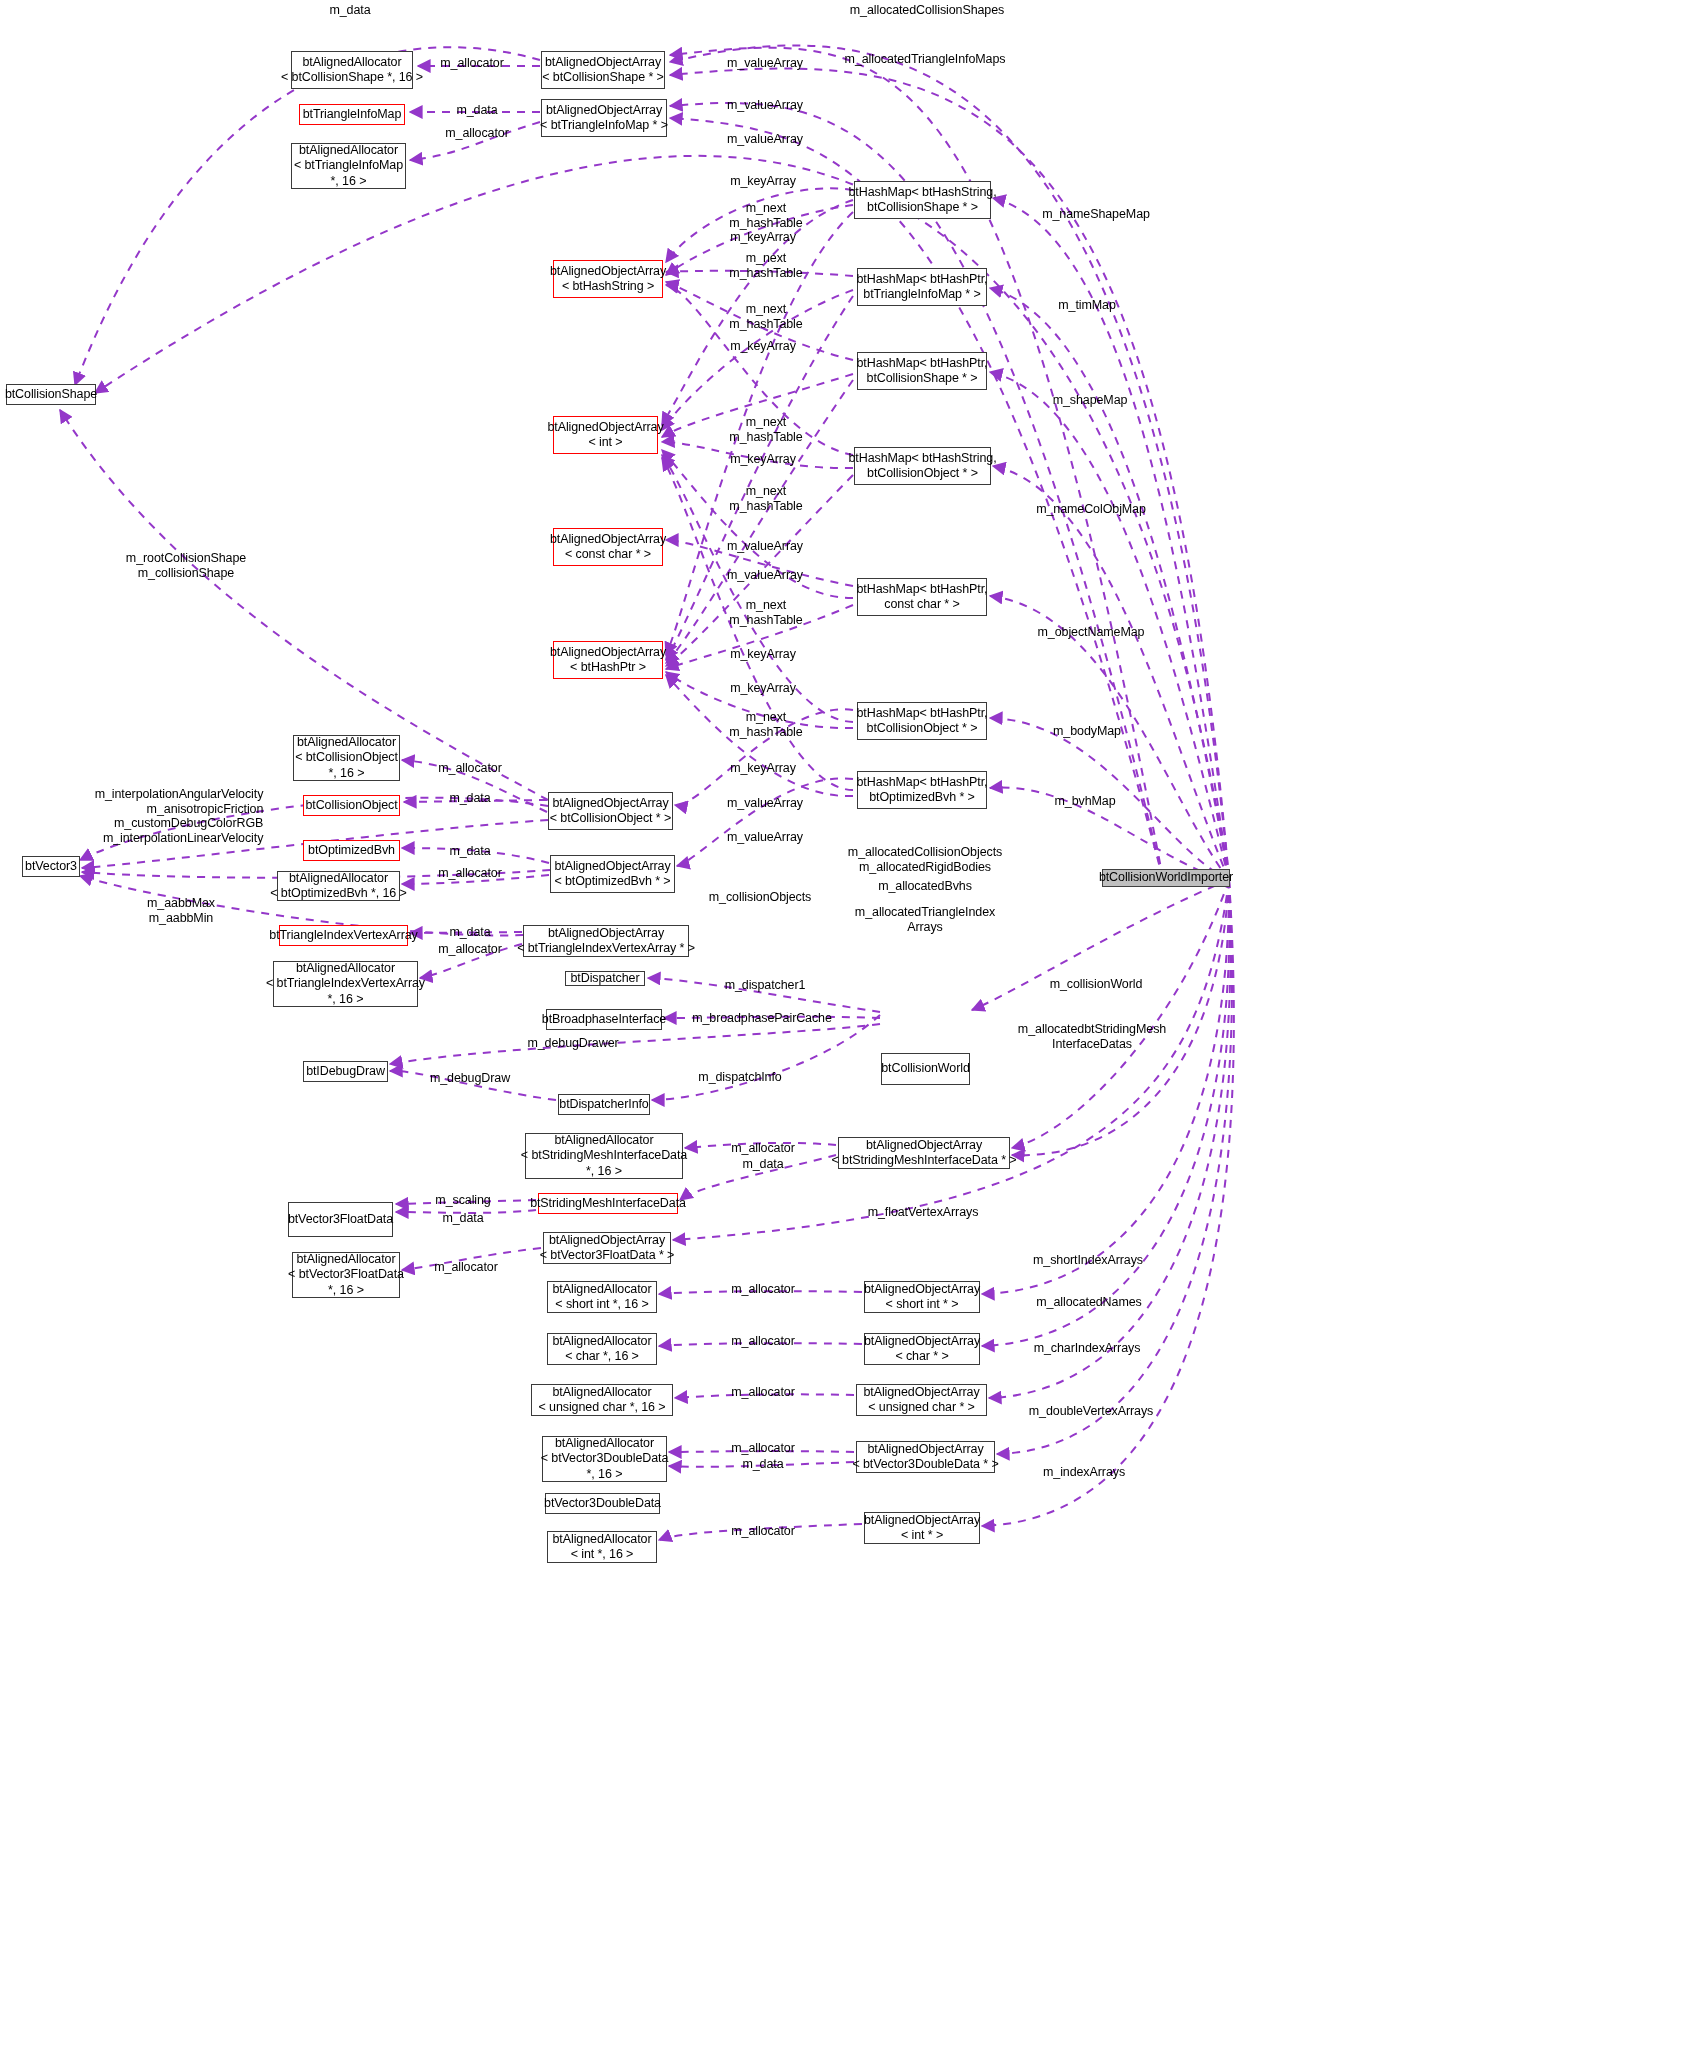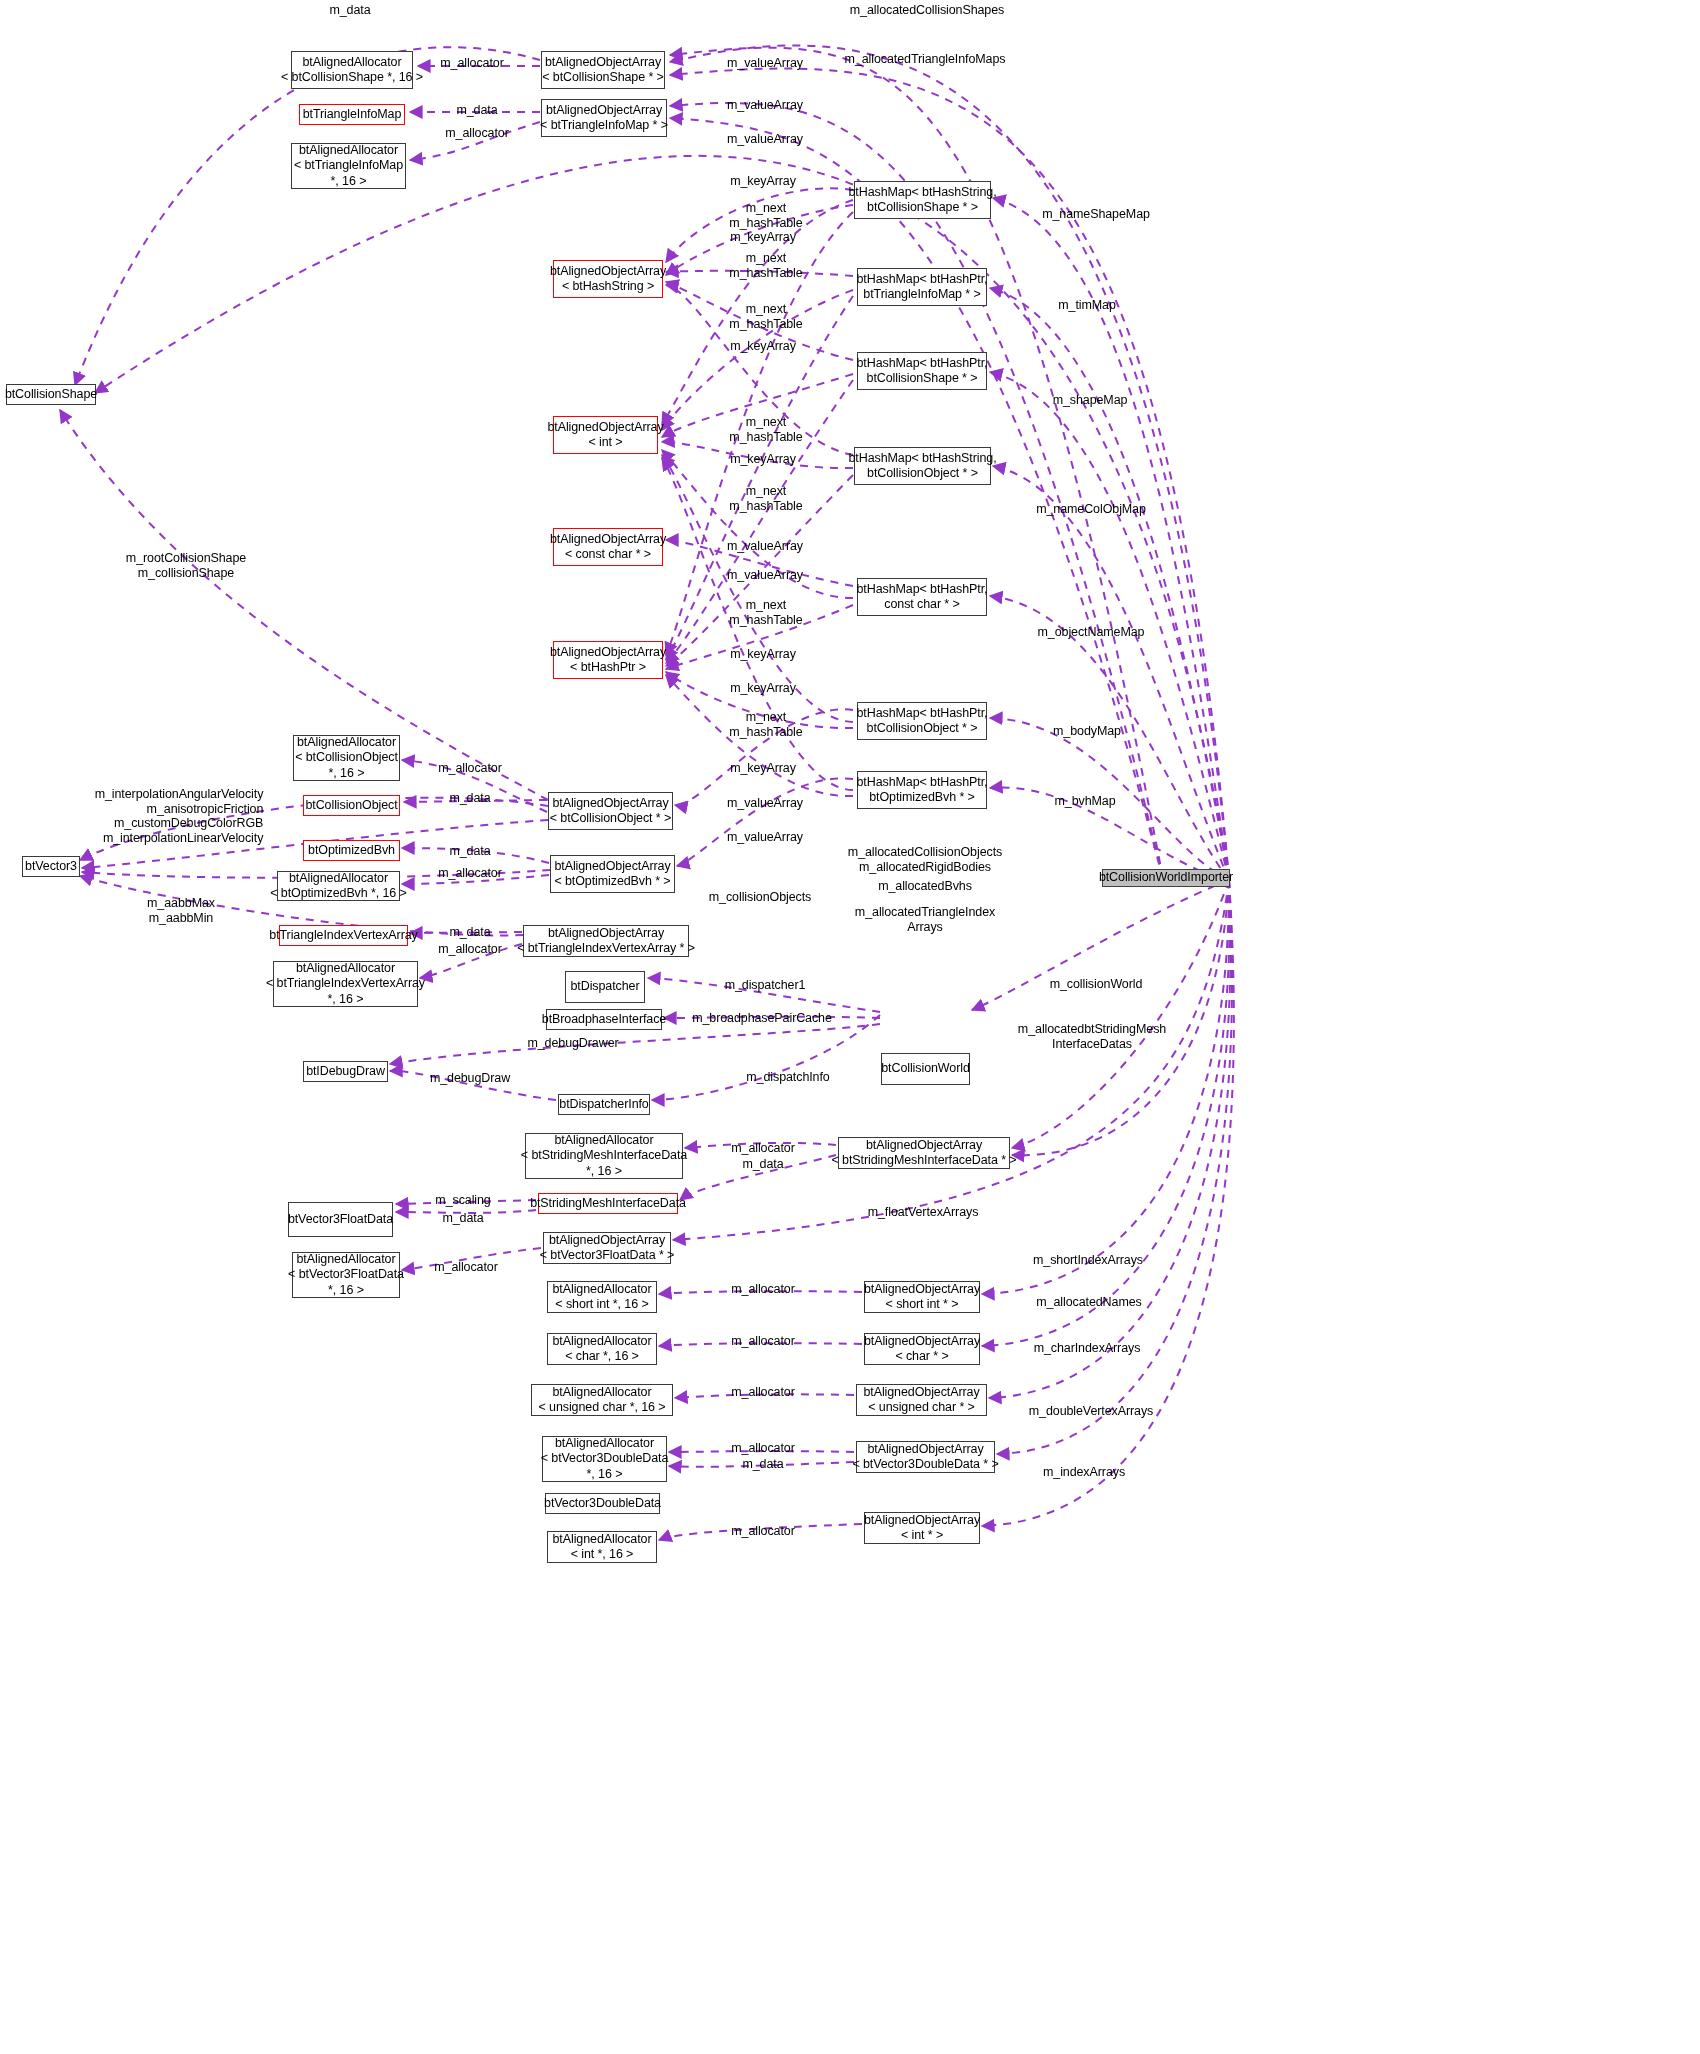--- a/index.html
+++ b/index.html
@@ -174,21 +174,21 @@
     <div class="node thick" style="left: 277px; top: 871px; width: 123px; height: 30px;">btAlignedAllocator
 &lt; btOptimizedBvh *, 16 &gt;</div>
     <div class="node thick" style="left: 550px; top: 855px; width: 125px; height: 38px;">btAlignedObjectArray
 &lt; btOptimizedBvh * &gt;</div>
     <div class="node red" style="left: 279px; top: 925px; width: 129px; height: 21px;">btTriangleIndexVertexArray</div>
     <div class="node thick" style="left: 523px; top: 925px; width: 166px; height: 32px;">btAlignedObjectArray
 &lt; btTriangleIndexVertexArray * &gt;</div>
     <div class="node thick" style="left: 273px; top: 961px; width: 145px; height: 46px;">btAlignedAllocator
 &lt; btTriangleIndexVertexArray
 *, 16 &gt;</div>
-    <div class="node thick" style="left: 565px; top: 971px; width: 80px; height: 32px;">btDispatcher</div>
+    <div class="node thick" style="left: 565px; top: 971px; width: 80px; height: 15px;">btDispatcher</div>
     <div class="node thick" style="left: 546px; top: 1009px; width: 116px; height: 21px;">btBroadphaseInterface</div>
     <div class="node thick" style="left: 881px; top: 1053px; width: 89px; height: 32px;">btCollisionWorld</div>
     <div class="node thick" style="left: 303px; top: 1061px; width: 85px; height: 21px;">btIDebugDraw</div>
     <div class="node thick" style="left: 558px; top: 1094px; width: 92px; height: 21px;">btDispatcherInfo</div>
     <div class="node thick" style="left: 525px; top: 1133px; width: 158px; height: 46px;">btAlignedAllocator
 &lt; btStridingMeshInterfaceData
 *, 16 &gt;</div>
     <div class="node thick" style="left: 838px; top: 1137px; width: 172px; height: 32px;">btAlignedObjectArray
 &lt; btStridingMeshInterfaceData * &gt;</div>
     <div class="node thick" style="left: 288px; top: 1202px; width: 105px; height: 35px;">btVector3FloatData</div>
@@ -274,21 +274,21 @@
 Arrays</div>
     <div class="edgelabel" style="left: 470px; top: 925px;">m_data</div>
     <div class="edgelabel" style="left: 470px; top: 942px;">m_allocator</div>
     <div class="edgelabel" style="left: 765px; top: 978px;">m_dispatcher1</div>
     <div class="edgelabel" style="left: 762px; top: 1011px;">m_broadphasePairCache</div>
     <div class="edgelabel" style="left: 1096px; top: 977px;">m_collisionWorld</div>
     <div class="edgelabel" style="left: 573px; top: 1036px;">m_debugDrawer</div>
     <div class="edgelabel" style="left: 1092px; top: 1022px;">m_allocatedbtStridingMesh
 InterfaceDatas</div>
     <div class="edgelabel" style="left: 470px; top: 1071px;">m_debugDraw</div>
-    <div class="edgelabel" style="left: 788px; top: 1070px;">m_dispatchInfo</div>
+    <div class="edgelabel" style="left: 740px; top: 1070px;">m_dispatchInfo</div>
     <div class="edgelabel" style="left: 763px; top: 1141px;">m_allocator</div>
     <div class="edgelabel" style="left: 763px; top: 1157px;">m_data</div>
     <div class="edgelabel" style="left: 463px; top: 1193px;">m_scaling</div>
     <div class="edgelabel" style="left: 923px; top: 1205px;">m_floatVertexArrays</div>
     <div class="edgelabel" style="left: 463px; top: 1211px;">m_data</div>
     <div class="edgelabel" style="left: 466px; top: 1260px;">m_allocator</div>
     <div class="edgelabel" style="left: 1088px; top: 1253px;">m_shortIndexArrays</div>
     <div class="edgelabel" style="left: 763px; top: 1282px;">m_allocator</div>
     <div class="edgelabel" style="left: 1089px; top: 1295px;">m_allocatedNames</div>
     <div class="edgelabel" style="left: 763px; top: 1334px;">m_allocator</div>

